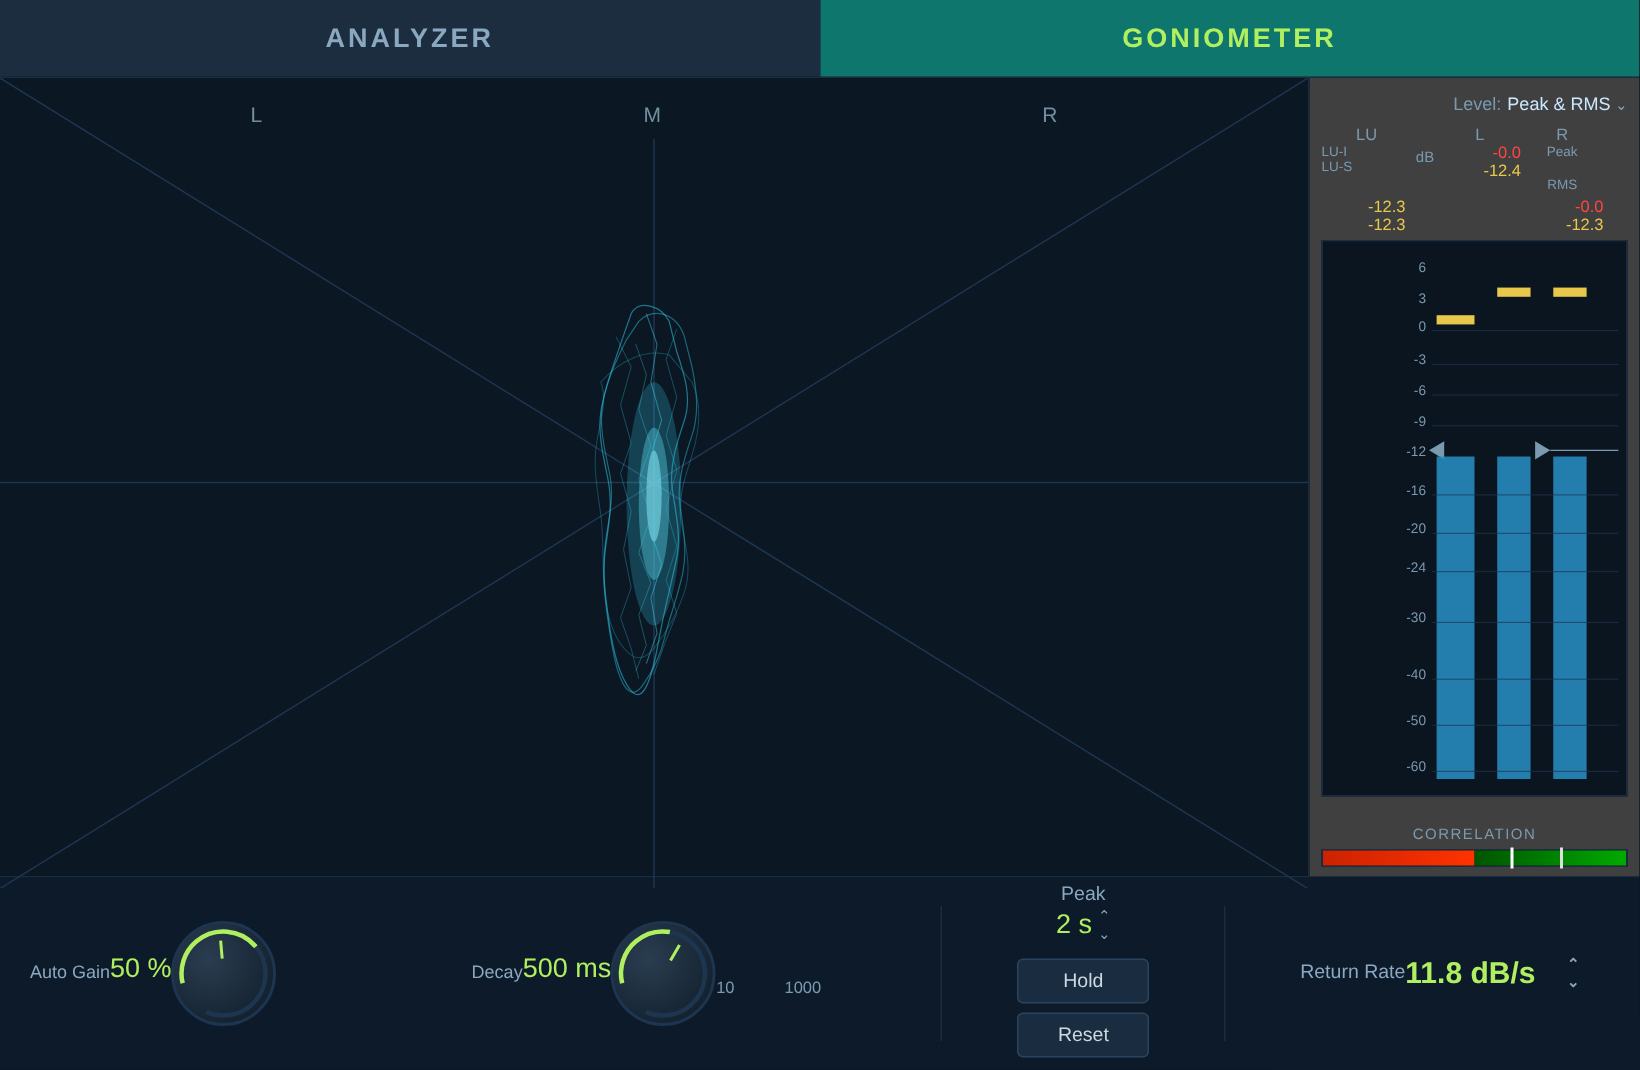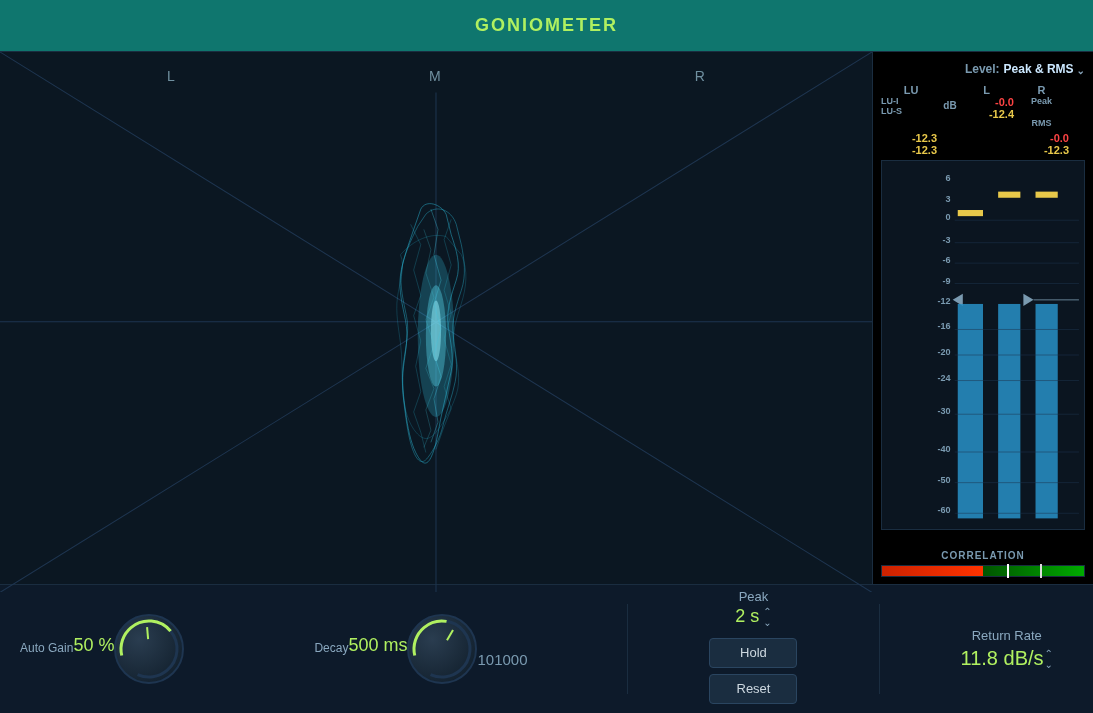--- a/index.html
+++ b/index.html
@@ -65,25 +65,24 @@
 
     
     .gonio-canvas {
       position: absolute;
       top: 0; left: 0; right: 0; bottom: 0;
     }
 
     
     .right-panel {
       width: 220px;
-      background: #000000;
+      background: #404040;
       display: flex;
       flex-direction: column;
       padding: 10px 8px 8px;
-      font-weight: bold;
     }
 
     .level-header {
       display: flex;
       align-items: center;
       justify-content: flex-end;
       font-size: 12px;
       color: #7a9ab0;
       margin-bottom: 8px;
     }
@@ -184,22 +183,23 @@
       width: 70px;
       height: 70px;
       border-radius: 50%;
       background: radial-gradient(circle at 35% 35%, #2a3d50, #0d1a26);
       border: 2px solid #1e3550;
       position: absolute;
       top: 0; left: 0;
     }
     .knob-scale {
       display: flex;
+      justify-content: space-between;
       width: 70px;
-      font-size: 15px;
+      font-size: 11px;
       color: #7a9ab0;
       margin-top: 20px;
     }
 
     
     .peak-section {
       display: flex;
       flex-direction: column;
       align-items: center;
       margin: 0 auto;
@@ -228,55 +228,58 @@
       cursor: pointer;
       margin-bottom: 6px;
       display: flex;
       align-items: center;
       justify-content: center;
     }
 
     
     .return-section {
       display: flex;
-      flex-direction: column;
       align-items: center;
       margin-left: auto;
       margin-right: 20px;
     }
     .return-label {
       font-size: 13px;
       color: #8aa8bf;
       margin-bottom: 4px;
     }
     .return-value {
       font-size: 20px;
       color: #b0f060;
       display: flex;
       align-items: center;
-      gap: 1px;
+      gap: 21px;
+      font-weight: bold;
     }
 
     .chevron {
       font-size: 10px;
       color: #8aa8bf;
     }
 
     
     .panel-divider {
       width: 1px;
       height: 90px;
       background: #1a2d40;
       margin: 0 20px;
     }
   </style>
 </head>
 <body>
 
 <div class="header">
+  <div class="header-tab tab-analyzer">
+    <span>ANALYZER</span>
+  </div>
   <div class="header-tab tab-goniometer">
     <span>GONIOMETER</span>
   </div>
 </div>
 
 <div class="main-area">
 
   <div class="analyzer-panel">
     <div class="axis-labels">
       <span>L</span>

